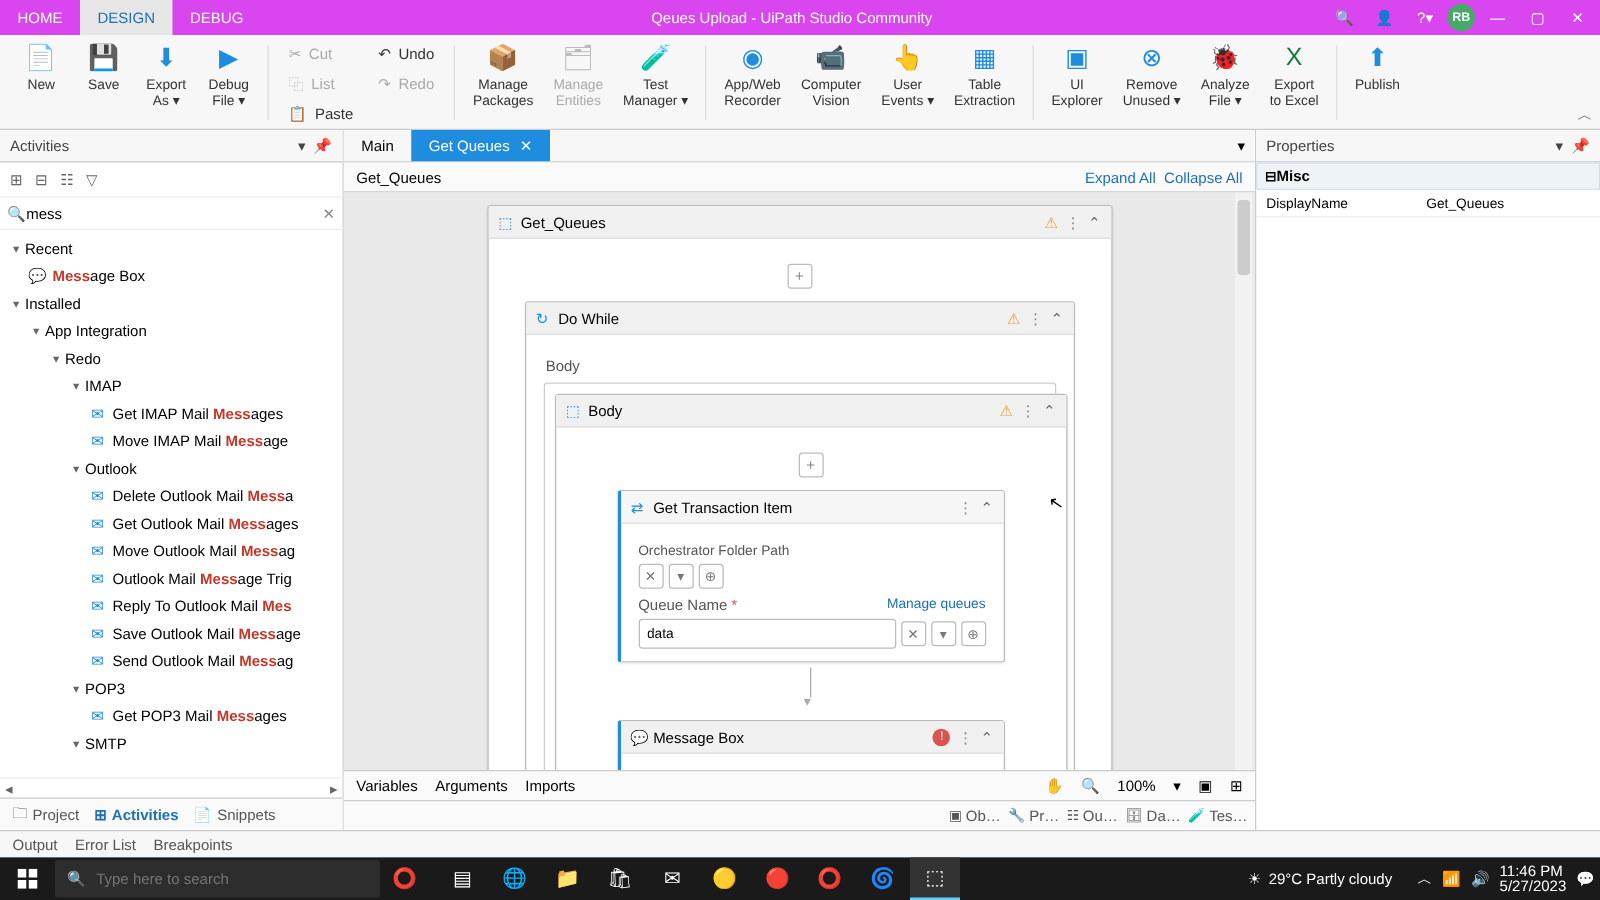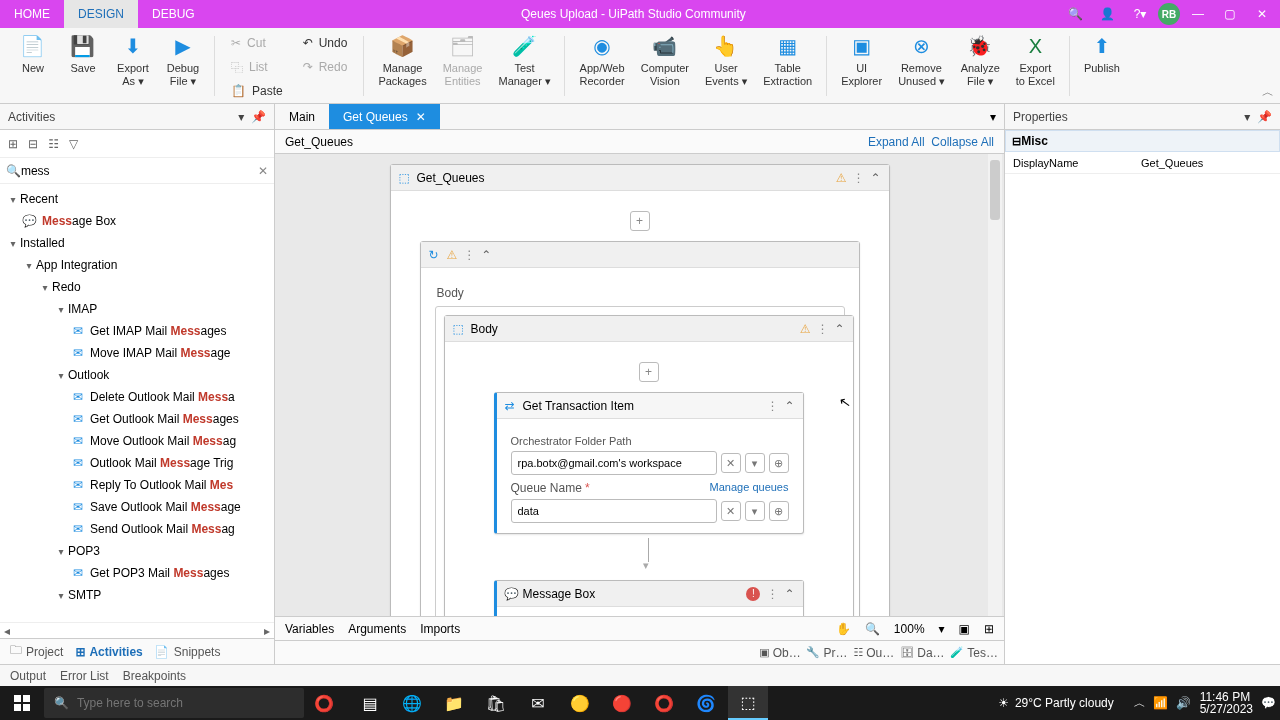--- a/index.html
+++ b/index.html
@@ -373,20 +373,21 @@
             <span class="warn">⚠</span>
             <span class="dots">⋮</span>
             <span class="coll">⌃</span>
           </div>
       <div class="act-body">
         <div class="add-btn">+</div>
 
         <div class="activity dowhile">
           <div class="act-hdr">
                 <span class="ico">↻</span>
+                <span class="ttl">Do While</span>
                 <span class="warn">⚠</span>
                 <span class="dots">⋮</span>
                 <span class="coll">⌃</span>
               </div>
           <div class="act-body">
             <div class="section-lbl">Body</div>
             <div class="body-box">
               <div class="activity body-act">
                 <div class="act-hdr">
                       <span class="ico">⬚</span>
@@ -401,21 +402,20 @@
                   <div class="activity gettx">
                     <div class="act-hdr">
                           <span class="ico">⇄</span>
                           <span class="ttl">Get Transaction Item</span>
                           <span class="dots">⋮</span>
                           <span class="coll">⌃</span>
                         </div>
                     <div class="act-body">
                       <div class="field-lbl">Orchestrator Folder Path</div>
                       <div class="inp-row">
-                        <input class="inp" value="rpa.botx@gmail.com's workspace" style="">
                         <div class="sq">✕</div>
                         <div class="sq">▾</div>
                         <div class="sq">⊕</div>
                       </div>
                       <div class="field-lbl"><span>Queue Name</span> <span class="req">*</span><span class="link">Manage queues</span></div>
                       <div class="inp-row">
                         <input class="inp" value="data" style="">
                         <div class="sq">✕</div>
                         <div class="sq">▾</div>
                         <div class="sq">⊕</div>

